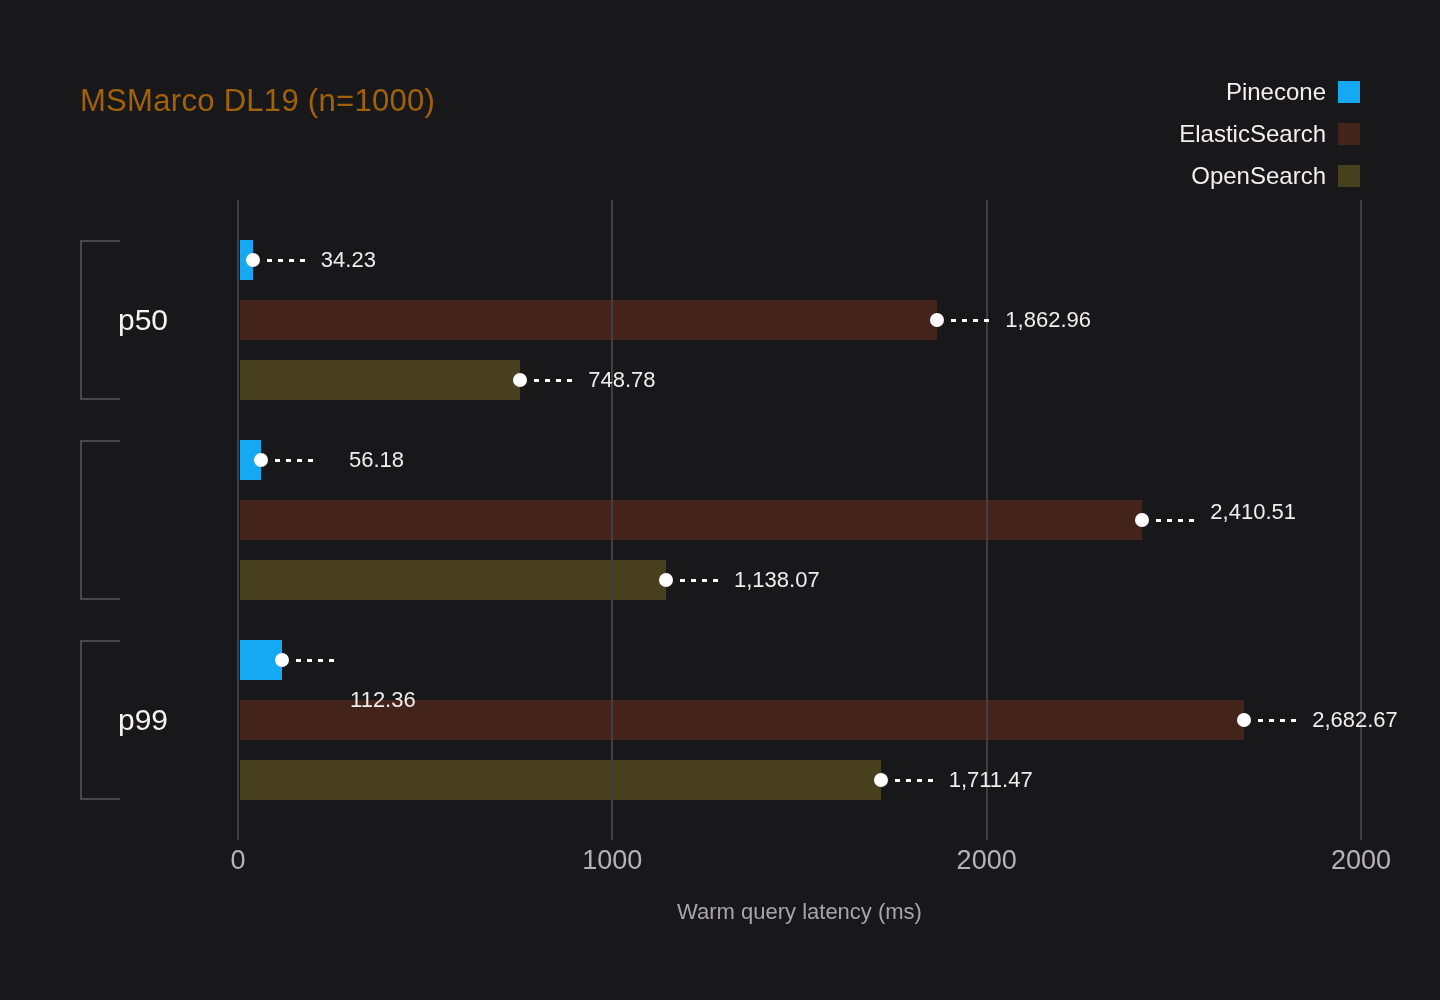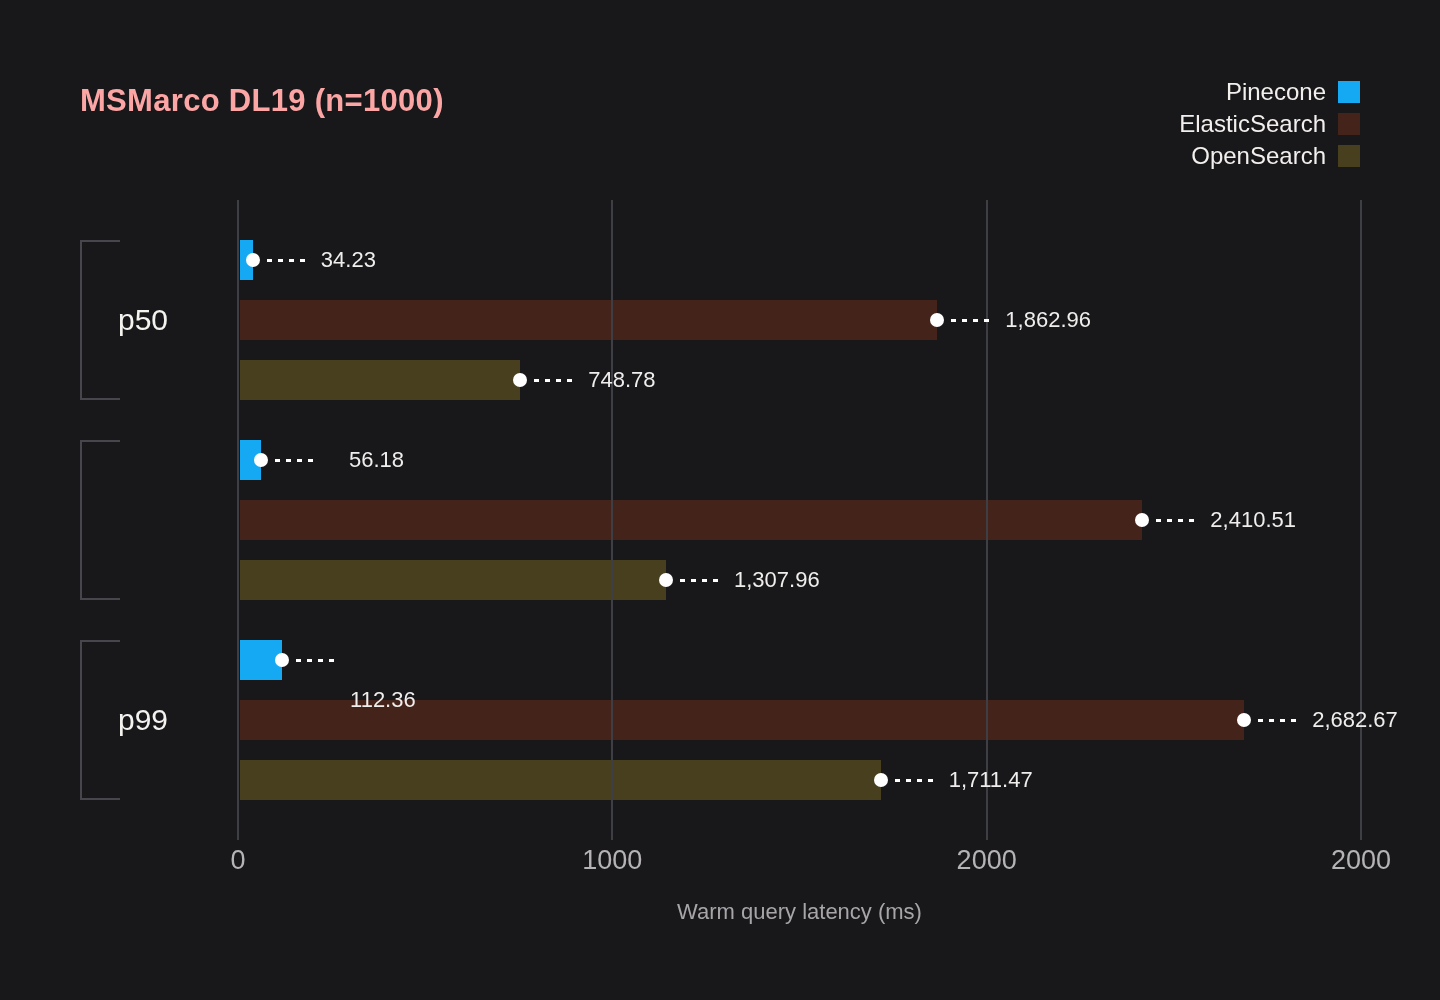--- a/index.html
+++ b/index.html
@@ -14,31 +14,31 @@
     height: 1000px;
     background: #18181b;
     overflow: hidden;
     color: #f5f3f0;
   }
   .chart-title {
     position: absolute;
     left: 80px;
     top: 83px;
     font-size: 31px;
-    font-weight: 700;
+    font-weight: 400;
     letter-spacing: 0.3px;
-    color: #fca5a5;
+    color: #a16207;
   }
   .legend {
     position: absolute;
     top: 80px;
     right: 80px;
     display: flex;
     flex-direction: column;
-    gap: 9px;
+    gap: 19px;
     align-items: flex-end;
   }
   .legend-item {
     display: flex;
     align-items: center;
     justify-content: flex-end;
     cursor: default;
   }
   .legend-label {
     font-size: 24px;
@@ -171,25 +171,25 @@
       <div class="leader-line" style="left: 296.293px; top: 178.5px;"></div>
       <div class="value-label" style="left: 350.293px; top: 180px;">748.78</div>
       <div class="group-bracket" style="top: 240px;"></div>
       <div class="bar" style="top: 240px; left: 2px; width: 21.03px; background: rgb(22, 169, 243);"></div>
       <div class="bar-endpoint-dot" style="left: 16.03px; top: 253px;"></div>
       <div class="leader-line" style="left: 37.03px; top: 258.5px;"></div>
       <div class="value-label" style="left: 87px; top: 260px; margin-left: 24px;">56.18</div>
       <div class="bar" style="top: 300px; left: 2px; width: 902.334px; background: rgb(68, 35, 27);"></div>
       <div class="bar-endpoint-dot" style="left: 897.334px; top: 313px;"></div>
       <div class="leader-line" style="left: 918.334px; top: 318.5px;"></div>
-      <div class="value-label" style="left: 972.334px; top: 320px;">2,410.51</div>
+      <div class="value-label" style="left: 972.334px; top: 312px;">2,410.51</div>
       <div class="bar" style="top: 360px; left: 2px; width: 426.018px; background: rgb(71, 63, 29);"></div>
       <div class="bar-endpoint-dot" style="left: 421.018px; top: 373px;"></div>
       <div class="leader-line" style="left: 442.018px; top: 378.5px;"></div>
-      <div class="value-label" style="left: 496.018px; top: 380px;">1,307.96</div>
+      <div class="value-label" style="left: 496.018px; top: 380px;">1,138.07</div>
       <div class="group-bracket" style="top: 440px;"></div>
       <div class="category-label" style="top: 440px;">p99</div>
       <div class="bar" style="top: 440px; left: 2px; width: 42.0601px; background: rgb(22, 169, 243);"></div>
       <div class="bar-endpoint-dot" style="left: 37.0601px; top: 453px;"></div>
       <div class="leader-line" style="left: 58.0601px; top: 458.5px;"></div>
       <div class="value-label" style="left: 112.06px; top: 460px; margin-top: 40px;">112.36</div>
       <div class="bar" style="top: 500px; left: 2px; width: 1004.21px; background: rgb(68, 35, 27);"></div>
       <div class="bar-endpoint-dot" style="left: 999.213px; top: 513px;"></div>
       <div class="leader-line" style="left: 1020.21px; top: 518.5px;"></div>
       <div class="value-label" style="left: 1074.21px; top: 520px;">2,682.67</div>

